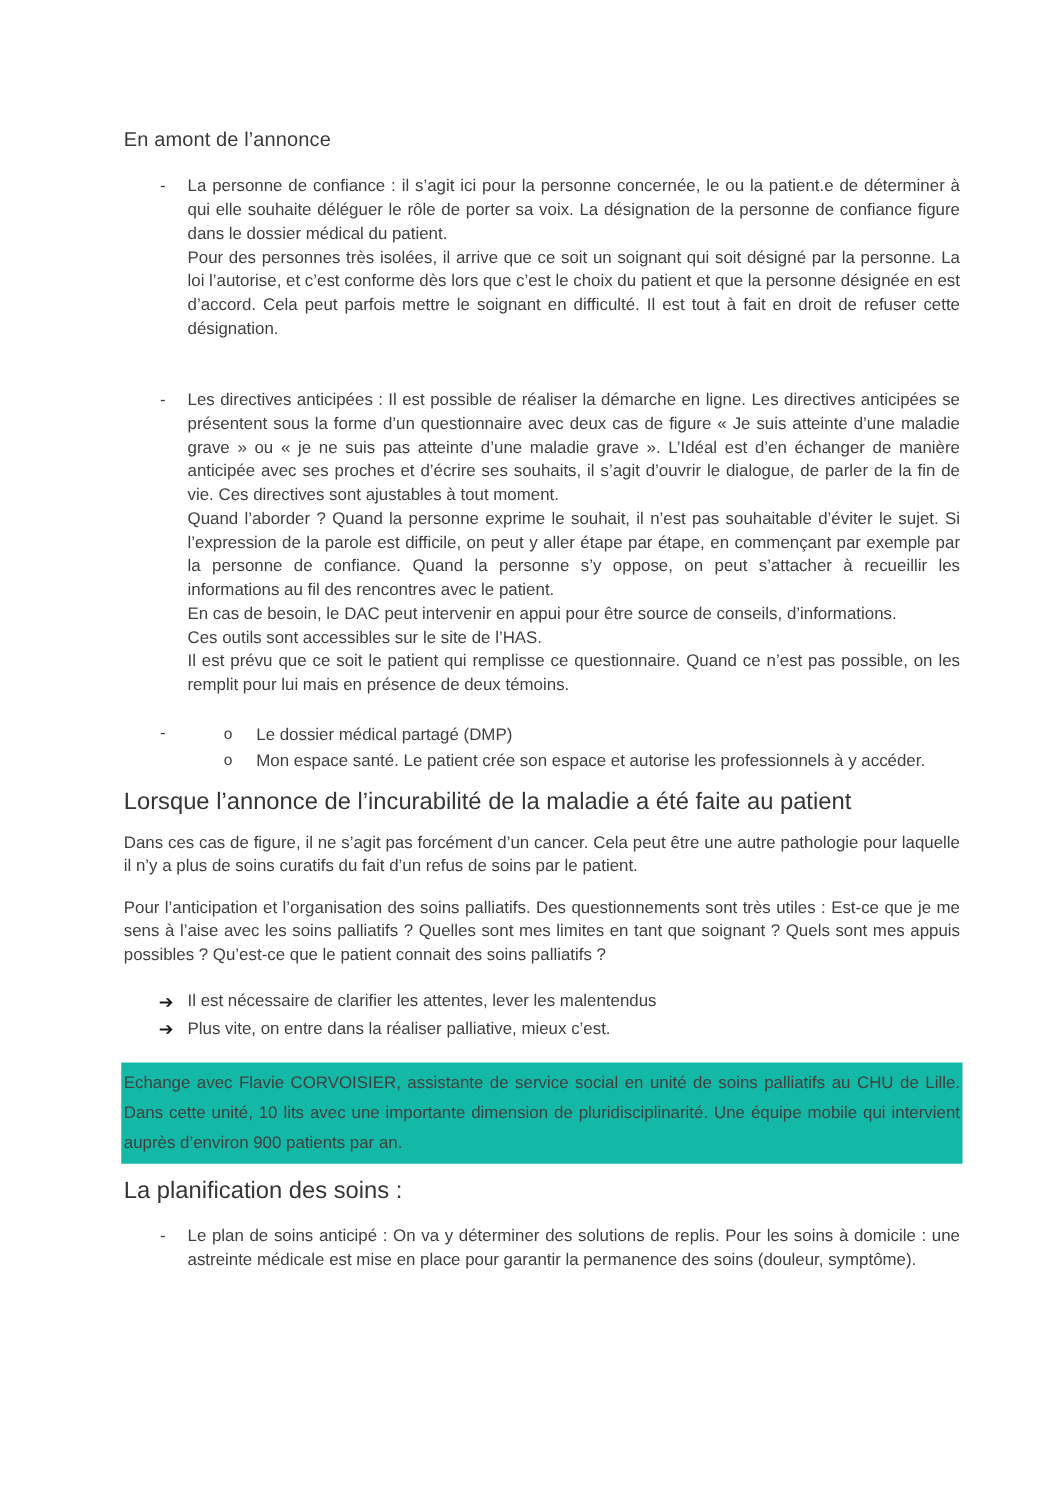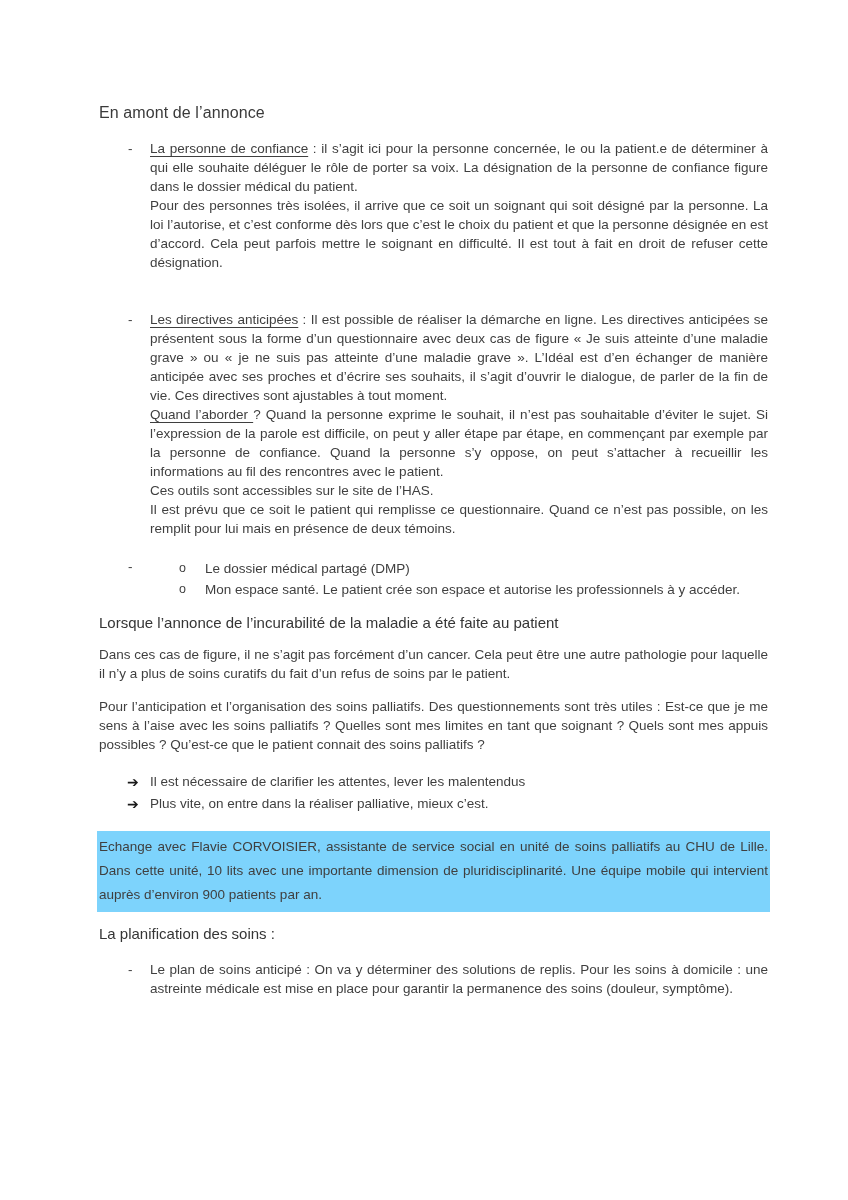--- a/index.html
+++ b/index.html
@@ -24,21 +24,21 @@
   h1.title {
     font-size: 16px;
     font-weight: 400;
     color: #3a3a3a;
     margin: 0 0 16px 0;
     line-height: 20px;
     text-align: left;
     letter-spacing: 0.1px;
   }
   p { margin: 0; }
-  .u { text-decoration: underline; text-underline-offset: 3px; }
+  .u { text-underline-offset: 3px; }
   .sp { height: 19px; }
 
   
   .li { display: flex; align-items: flex-start; }
   .li + .li { margin-top: 19px; }
   .mk {
     flex: 0 0 51px;
     box-sizing: border-box;
     padding-left: 29px;
     text-align: left;
@@ -59,21 +59,21 @@
   .arrow-li { display: flex; align-items: flex-start; line-height: 22px; }
   .arrow-mk {
     flex: 0 0 51px;
     box-sizing: border-box;
     padding-left: 28px;
     color: #1a1a1a;
     font-size: 14px;
   }
 
   .heading {
-    font-size: 15px;
+    font-size: 19px;
     color: #353535;
     text-align: left;
     margin: 14px 0 13px 0;
   }
   .para { margin-top: 14px; }
   .arrows { margin-top: 17px; }
   .highlight {
     margin: 16px -2px 0 -2px;
     padding: 4px 2px 5px 2px;
     line-height: 24px;
@@ -97,20 +97,21 @@
           <p>Pour des personnes très isolées, il arrive que ce soit un soignant qui soit désigné par la personne. La loi l’autorise, et c’est conforme dès lors que c’est le choix du patient et que la personne désignée en est d’accord.  Cela peut parfois mettre le soignant en difficulté. Il est tout à fait en droit de refuser cette désignation.</p>
           <div class="sp"></div>
         </div>
       </div>
 
       <div class="li">
         <span class="mk">-</span>
         <div class="li-body">
           <p><span class="u">Les directives anticipées</span><span> : Il est possible de réaliser la démarche en ligne. Les directives anticipées se présentent sous la forme d’un questionnaire avec deux cas de figure « Je suis atteinte d’une maladie grave » ou « je ne suis pas atteinte d’une maladie grave ». L’Idéal est d’en échanger de manière anticipée avec ses proches et d’écrire ses souhaits, il s’agit d’ouvrir le dialogue, de parler de la fin de vie. Ces directives sont ajustables à tout moment.</span></p>
           <p><span class="u">Quand l’aborder </span><span>? Quand la personne exprime le souhait, il n’est pas souhaitable d’éviter le sujet. Si l’expression de la parole est difficile, on peut y aller étape par étape, en commençant par exemple par la personne de confiance. Quand la personne s’y oppose, on peut s’attacher à recueillir les informations au fil des rencontres avec le patient.</span></p>
+          <p><span class="u">En cas de besoin, le DAC peut intervenir en appui pour être source de conseils, d’informations</span><span>.</span></p>
           <p>Ces outils sont accessibles sur le site de l’HAS.</p>
           <p>Il est prévu que ce soit le patient qui remplisse ce questionnaire. Quand ce n’est pas possible, on les remplit pour lui mais en présence de deux témoins.</p>
         </div>
       </div>
 
       <div class="li">
         <span class="mk">-</span>
         <div class="li-body">
           <div class="sub">
             <span class="sub-mk">o</span>
@@ -133,21 +134,21 @@
       <div class="arrow-li">
         <span class="arrow-mk">➔</span>
         <div>Il est nécessaire de clarifier les attentes, lever les malentendus</div>
       </div>
       <div class="arrow-li">
         <span class="arrow-mk">➔</span>
         <div>Plus vite, on entre dans la réaliser palliative, mieux c’est.</div>
       </div>
     </div>
 
-    <p class="highlight" id="highlight-block" style="background: #7dd3fc;">Echange avec Flavie CORVOISIER, assistante de service social en unité de soins palliatifs au CHU de Lille. Dans cette unité, 10 lits avec une importante dimension de pluridisciplinarité. Une équipe mobile qui intervient auprès d’environ 900 patients par an.</p>
+    <p class="highlight" id="highlight-block" style="background: #14b8a6;">Echange avec Flavie CORVOISIER, assistante de service social en unité de soins palliatifs au CHU de Lille. Dans cette unité, 10 lits avec une importante dimension de pluridisciplinarité. Une équipe mobile qui intervient auprès d’environ 900 patients par an.</p>
 
     <p class="heading h3">La planification des soins :</p>
 
     <div class="li">
       <span class="mk">-</span>
       <div class="li-body">
         <p>Le plan de soins anticipé : On va y déterminer des solutions de replis. Pour les soins à domicile : une astreinte médicale est mise en place pour garantir la permanence des soins (douleur, symptôme).</p>
       </div>
     </div>
 

